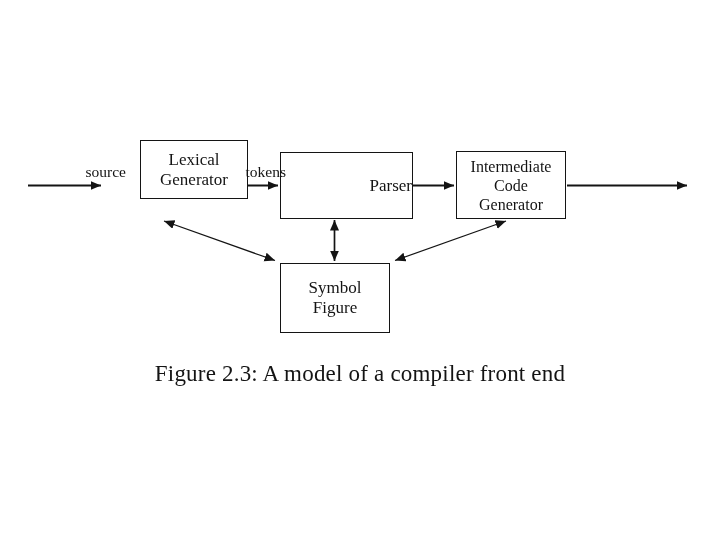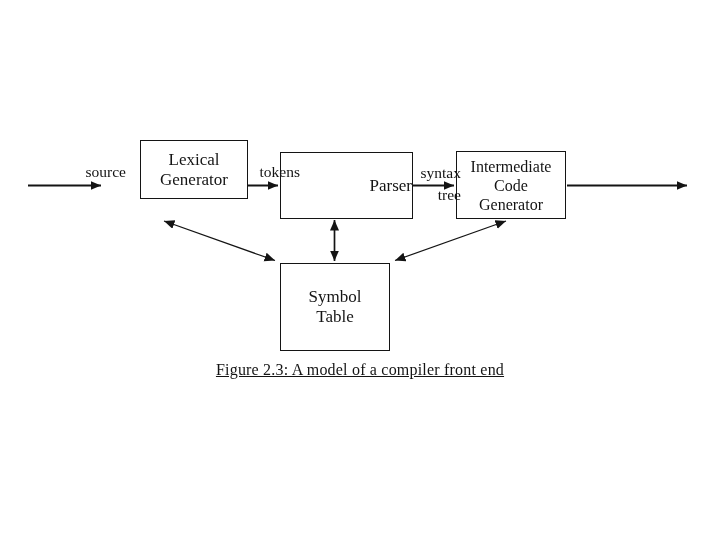--- a/index.html
+++ b/index.html
@@ -38,39 +38,38 @@
     flex-direction: column;
     justify-content: center;
     align-items: center;
     text-align: center;
     font-size: 17px;
     line-height: 20px;
   }
   #box-lexical  { left: 104px; top: 140px; width: 108px; height: 59px; margin-left: 36px; }
   #box-parser   { left: 280px; top: 152px; width: 133px; height: 67px; align-items: flex-end; }
   #box-icg      { left: 456px; top: 151px; width: 110px; height: 68px; font-size: 16px; line-height: 19px; }
-  #box-symbol   { left: 280px; top: 263px; width: 110px; height: 88px; }
+  #box-symbol   { left: 280px; top: 263px; width: 110px; height: 70px; }
   .lbl {
     position: absolute;
     text-align: right;
     font-size: 15.5px;
   }
   #lbl-source    { left: 6px;   top: 159px; width: 120px; line-height: 25px; }
-  #lbl-tokens    { left: 220px; top: 163px; width: 80px;  line-height: 18px; }
+  #lbl-tokens    { left: 206px; top: 163px; width: 80px;  line-height: 18px; }
   #lbl-syntax    { left: 381px; top: 162px; width: 80px;  line-height: 22px; }
   #lbl-threeaddr { left: 557px; top: 160px; width: 140px; line-height: 25px; }
   .caption {
     position: absolute;
     left: 0;
     top: 361px;
     width: 720px;
     text-align: center;
-    font-size: 16px;
+    font-size: 23px;
     letter-spacing: 0.2px;
-    text-decoration: underline;
   }
   .lbl div, .node div { pointer-events: none; }
 </style>
 </head>
 <body>
 
 <div class="stage">
 
   <svg class="wires" viewBox="0 0 720 540" xmlns="http://www.w3.org/2000/svg">
     <defs>
@@ -97,32 +96,28 @@
   </div>
 
   <div class="node" id="box-icg">
     <div>Intermediate</div>
     <div>Code</div>
     <div>Generator</div>
   </div>
 
   <div class="node" id="box-symbol">
     <div>Symbol</div>
-    <div>Table</div>
+    <div>Figure</div>
   </div>
 
   <div class="lbl" id="lbl-source">
     <div>source</div>
   </div>
 
   <div class="lbl" id="lbl-tokens">
     <div>tokens</div>
   </div>
 
-  <div class="lbl" id="lbl-syntax">
-    <div>syntax</div>
-    <div>tree</div>
-  </div>
 
 
   <div class="caption">Figure 2.3: A model of a compiler front end</div>
 
 </div>
 
 </body></html>

